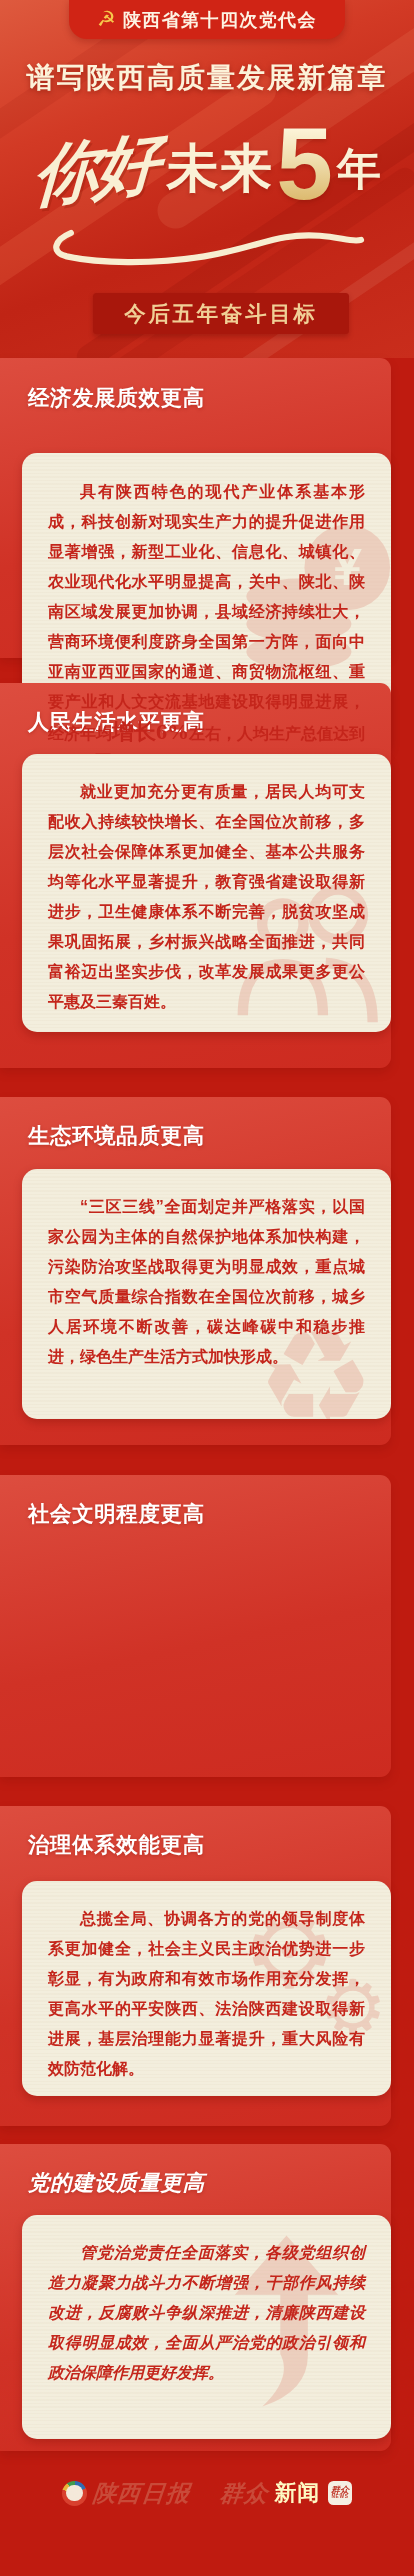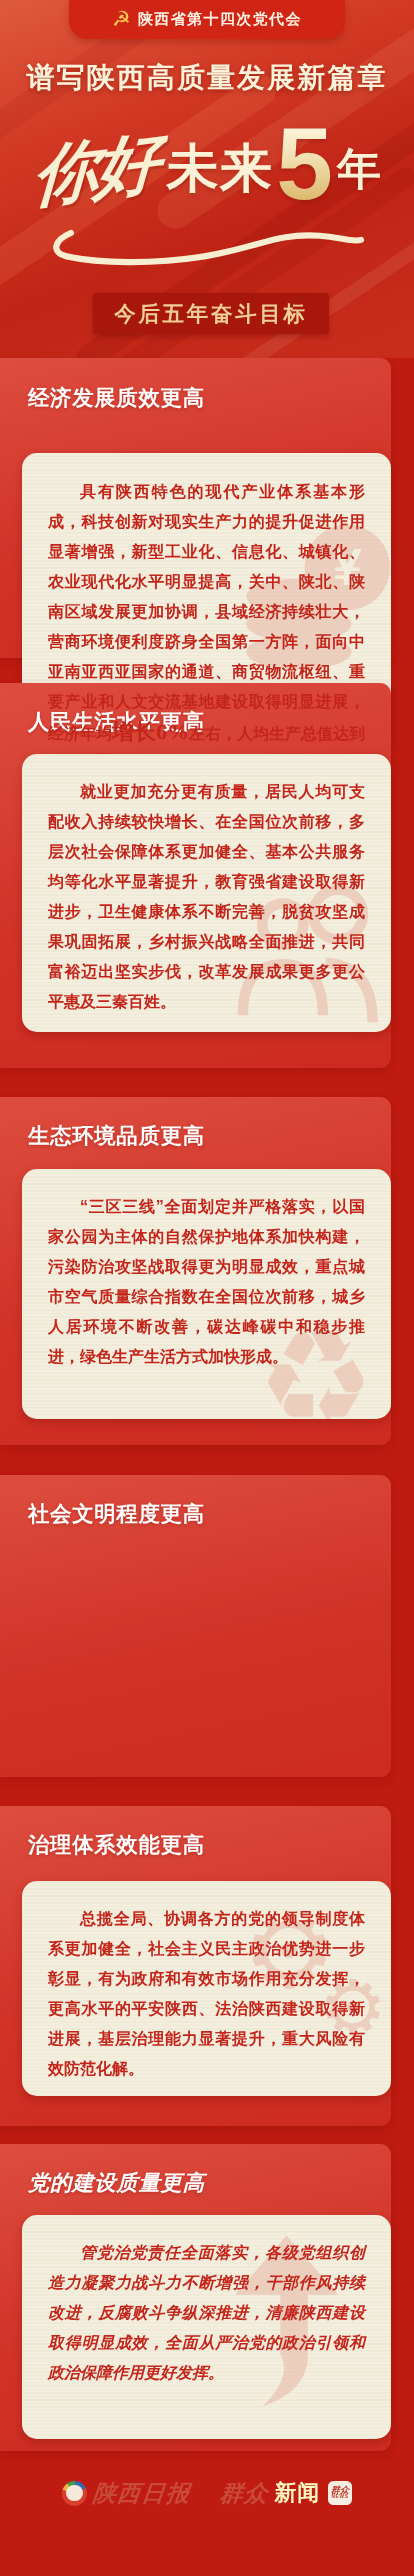--- a/index.html
+++ b/index.html
@@ -18,21 +18,21 @@
   .st3{left:124px;top:83px;width:428px;height:36px;background:rgba(255,170,130,.12);}
   .st4{left:-28px;top:297px;width:483px;height:21px;background:rgba(130,5,0,.12);}
   .st5{left:166px;top:290px;width:359px;height:14px;background:rgba(255,220,190,.10);}
   .st6{left:-41px;top:41px;width:290px;height:25px;background:rgba(140,10,0,.10);}
 
   .congress-pill{position:absolute;left:69px;top:0;width:276px;height:39px;
     background:#d02415;border-radius:0 0 18px 18px;
     display:flex;align-items:center;justify-content:center;gap:7px;
     box-shadow:0 2.8px 7px rgba(110,8,0,.28);}
   .emblem{color:#f6c84c;font-size:21px;line-height:1;font-family:"DejaVu Sans",sans-serif;}
-  .congress-label{color:#fdf3e3;font-size:15px;font-weight:bold;letter-spacing:1.4px;}
+  .congress-label{color:#fdf3e3;font-size:18px;font-weight:bold;letter-spacing:1.4px;}
 
   .main-title{position:absolute;top:59px;left:0;width:100%;text-align:center;
     color:#fcf2d9;font-size:28px;font-weight:bold;letter-spacing:2.1px;
     text-shadow:0 2.1px 4.8px rgba(120,15,4,.5);}
 
   .hello-row{position:absolute;top:123px;left:0;width:100%;
     display:flex;align-items:flex-end;justify-content:center;}
   .hello-script{font-family:"DejaVu Serif","Liberation Serif",serif;
     font-size:66px;font-style:italic;font-weight:bold;color:#f9efd3;line-height:1;
     transform:rotate(-7deg) skewX(-10deg);letter-spacing:-4.1px;
@@ -40,21 +40,21 @@
   .hello-future{font-size:52px;font-weight:bold;color:#faf1d6;line-height:1;
     letter-spacing:1.4px;margin:0 2.8px 18px 9.7px;text-shadow:0 2.1px 4.1px rgba(130,20,6,.35);}
   .hello-number{font-size:102px;font-weight:bold;line-height:.82;
     background:linear-gradient(180deg,#fff8e0 0%,#efddad 45%,#d9b464 100%);
     -webkit-background-clip:text;background-clip:text;color:transparent;
     margin-bottom:5.5px;filter:drop-shadow(0 2.8px 2.1px rgba(120,15,4,.35));}
   .hello-year{font-size:44px;font-weight:bold;color:#faf1d6;line-height:1;
     margin:0 0 21px 4.1px;text-shadow:0 2.1px 4.1px rgba(130,20,6,.35);}
   .swoosh{position:absolute;top:222px;left:47px;}
 
-  .goals-banner{position:absolute;top:293px;left:93px;width:236px;height:41px;
+  .goals-banner{position:absolute;top:293px;left:93px;width:256px;height:41px;
     background:#a8170c;border-radius:3.5px;display:flex;align-items:center;justify-content:center;
     box-shadow:0 2.1px 5.5px rgba(100,8,0,.3);}
   .goals-label{color:#f0cf96;font-size:21.4px;font-weight:bold;letter-spacing:2.8px;}
 
   
   .panel{position:relative;width:391px;border-radius:0 11px 11px 0;
     background:linear-gradient(168deg,#dd4d3f 0%,#d03226 55%,#cd2b20 100%);
     box-shadow:0 4.1px 9.7px rgba(110,10,0,.18);}
   .p1{height:300px;margin-bottom:25px;}
   .p2{height:385px;margin-bottom:29px;}

